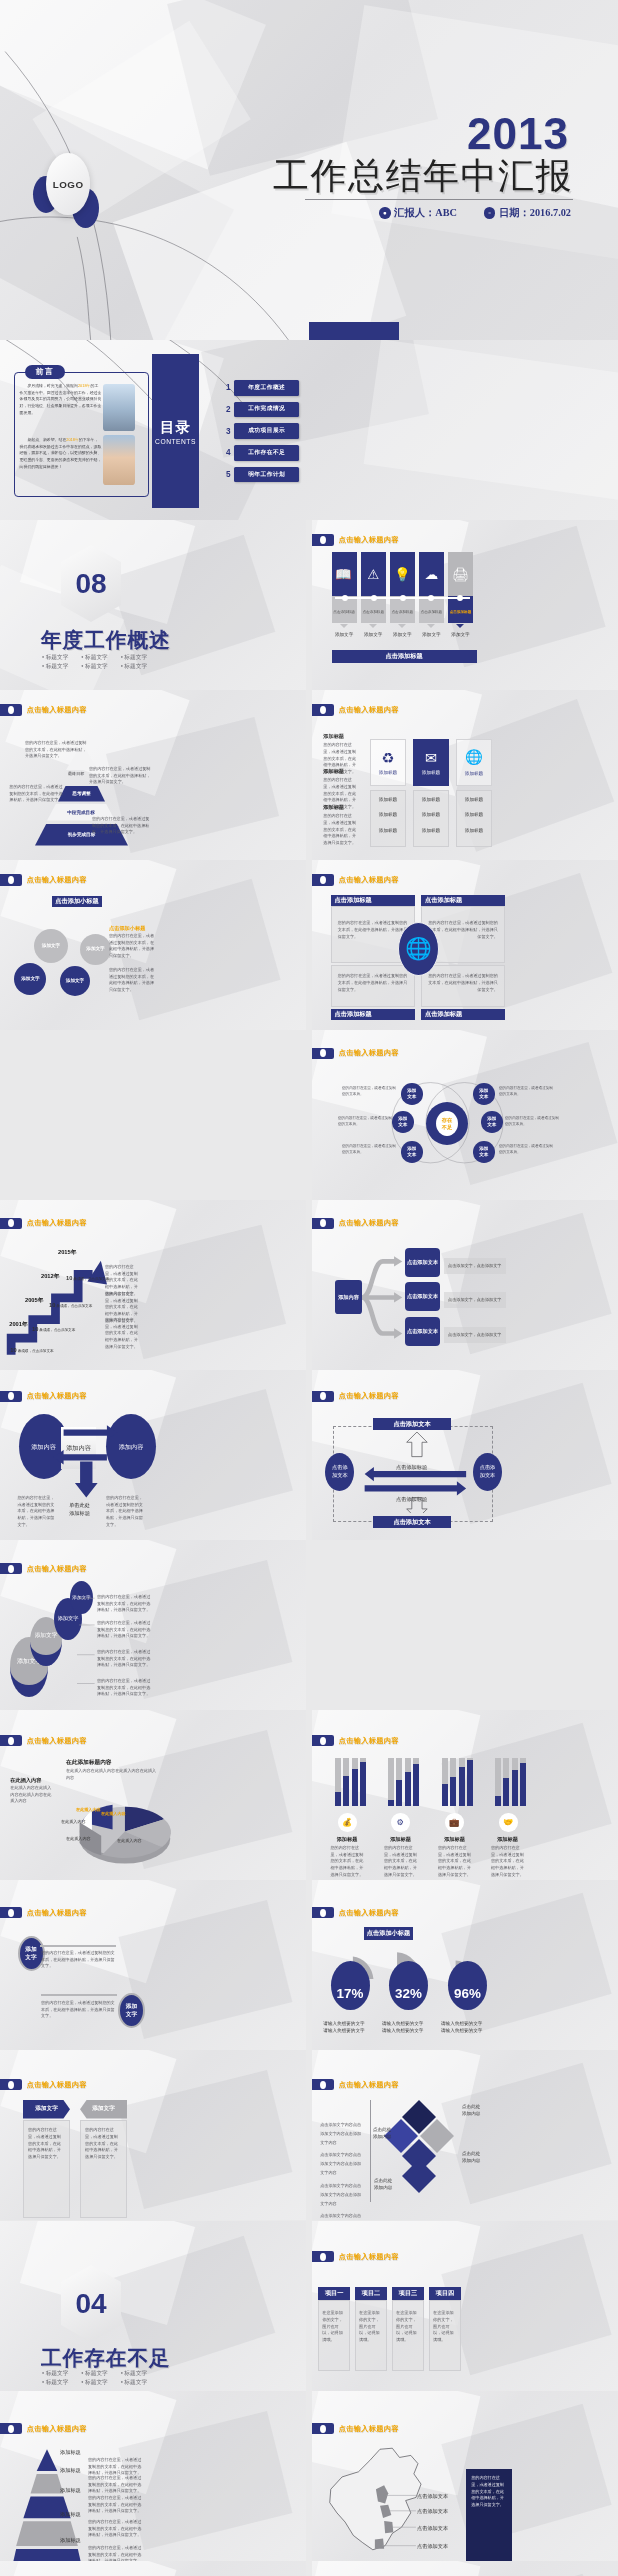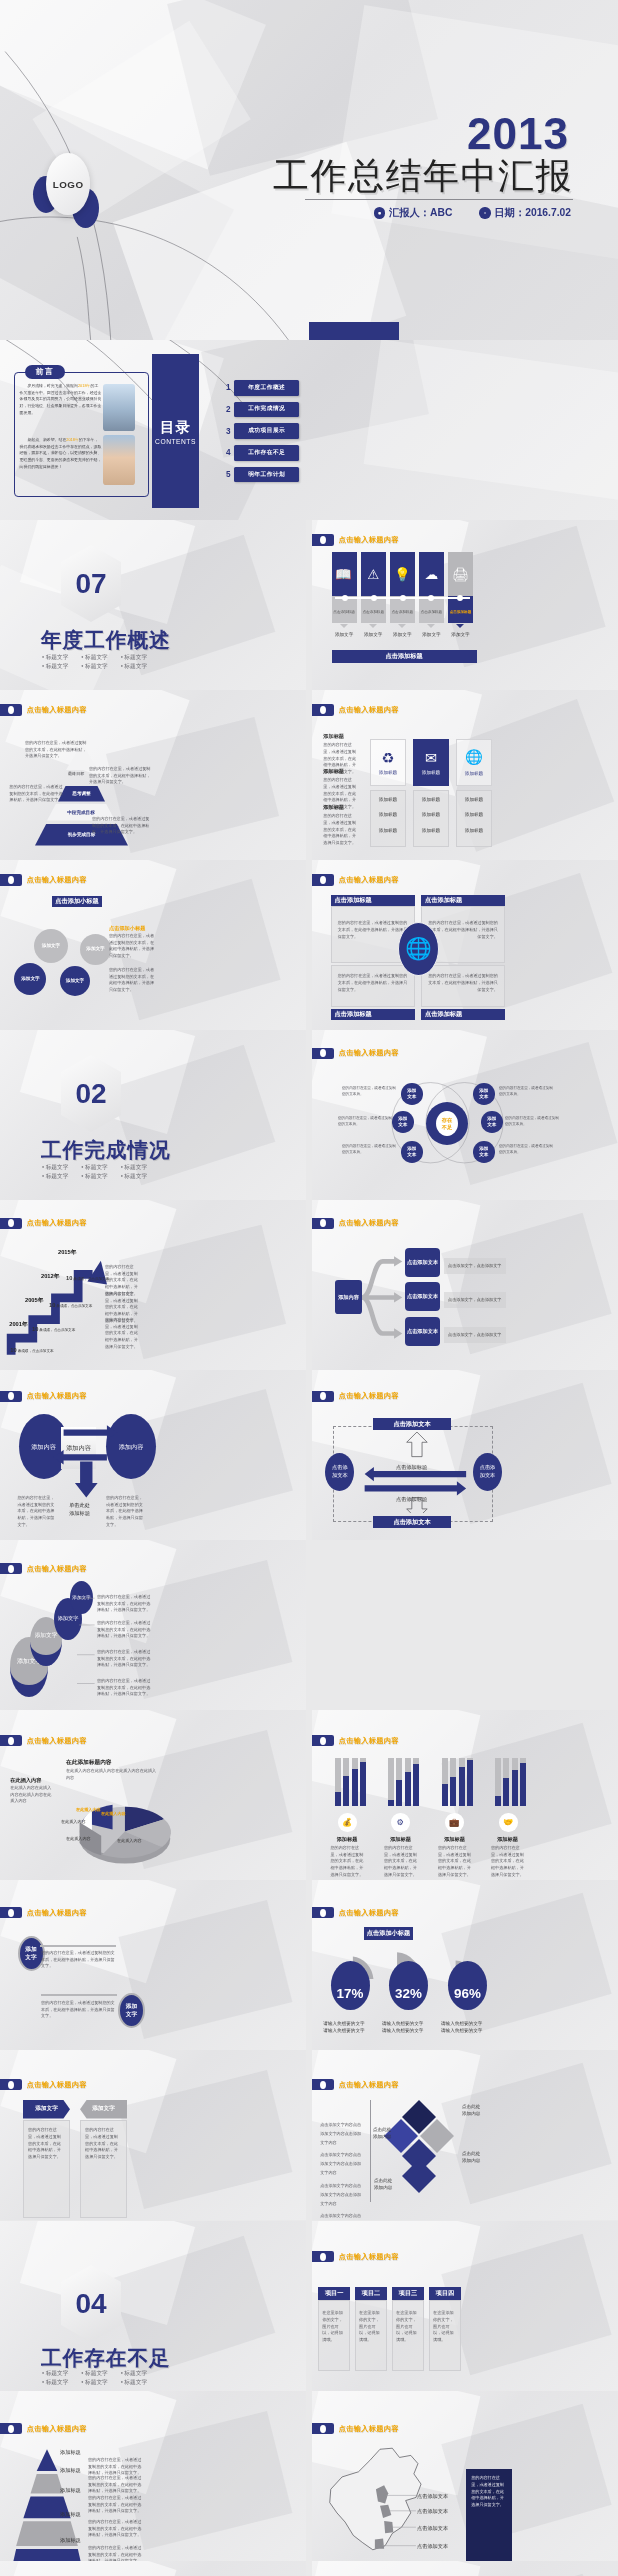--- a/index.html
+++ b/index.html
@@ -17,21 +17,21 @@
   .slide { position:absolute; overflow:hidden; background:#ececed; }
 
   
   #cover { left:0; top:0; width:618px; height:340px; }
   .cover-year { position:absolute; right:49px; top:109px; font-size:44px; font-weight:bold;
       color:#2d3580; letter-spacing:1px; text-shadow:1px 1px 0 rgba(0,0,0,.13); }
   .cover-title { position:absolute; right:45px; top:152px; font-size:36px; font-weight:normal;
       color:#232323; letter-spacing:1.5px; text-shadow:1.5px 1.5px 0 rgba(0,0,0,.12); white-space:nowrap; }
   .cover-rule { position:absolute; right:45px; top:199px; width:268px; height:0.5px; background:#8a8a90; }
   .cover-meta { position:absolute; right:47px; top:206px; display:flex; gap:27px; align-items:center;
-      font-size:10.3px; color:#2d3580; }
+      font-size:10.3px; color:#2d3580;font-family:Liberation Serif, serif; }
   .cover-meta span.ic { display:inline-flex; width:11.3px; height:11.3px; border-radius:50%; background:#2d3580;
       color:#fff; align-items:center; justify-content:center; font-size:6.2px; margin-right:3.6px; }
   .cover-meta div { display:flex; align-items:center; }
   .logo-wrap { position:absolute; left:40px; top:146px; width:57px; height:82px; }
   .logo-e { position:absolute; width:44px; height:62px; border-radius:50%; }
   .logo-e.main { left:6.2px; top:7.2px; background:linear-gradient(140deg,#fff,#e4e4e6); z-index:3;
       box-shadow:0 2.1px 7.2px rgba(0,0,0,.18); display:flex; align-items:center; justify-content:center;
       font-weight:bold; font-size:9.8px; color:#333; letter-spacing:0.5px; }
   .logo-e.b1 { left:-7.2px; top:30px; width:26px; height:37px; background:#2d3580; z-index:1; }
   .logo-e.b2 { left:32px; top:42px; width:27px; height:40px; background:#2d3580; z-index:2; }
@@ -227,21 +227,21 @@
 
 <div class="row" style="top:520px;">
   <div class="sl L">
     <div class="poly">
         <i style="left:10%;top:-10%;width:50%;height:60%;transform:rotate(16deg);"></i>
       <i class="d" style="left:40%;top:20%;width:46%;height:60%;transform:rotate(-18deg);"></i>
       <i class="e" style="left:-8%;top:40%;width:44%;height:56%;transform:rotate(24deg);"></i>
       </div>
     <div class="hexwrap">
       <div class="hex">
-          <span>07</span>
+          <span>08</span>
         </div>
     </div>
     <div class="sectitle">年度工作概述</div>
     <div class="dots">
       <span>标题文字</span>
       <span>标题文字</span>
       <span>标题文字</span>
       <span>标题文字</span>
       <span>标题文字</span>
       <span>标题文字</span>
@@ -417,40 +417,20 @@
     <div class="cbox" style="left:109px;top:105px;width:84px;height:42px;">
       <div class="para" style="position:static;padding:7.2px 6.2px;text-align:right;">您的内容打在这里，或者通过复制您的文本后，在此框中选择粘贴，并选择只保留文字。</div>
       </div>
     <div style="position:absolute;left:86px;top:62px;width:41px;height:54px;border-radius:50%;background:#2d3580;color:#fff;display:flex;align-items:center;justify-content:center;font-size:21.6px;border:1.5px solid #f0f0f1;">🌐</div>
     <div class="ttl-bar" style="left:18.5px;top:149px;width:84px;height:11.3px;justify-content:flex-start;padding-left:4.1px;">点击添加标题</div>
     <div class="ttl-bar" style="left:109px;top:149px;width:84px;height:11.3px;justify-content:flex-start;padding-left:4.1px;">点击添加标题</div>
   </div>
 </div>
 
 <div class="row" style="top:1030px;">
-  <div class="sl L">
-    <div class="poly">
-        <i style="left:10%;top:-10%;width:50%;height:60%;transform:rotate(16deg);"></i>
-      <i class="d" style="left:40%;top:20%;width:46%;height:60%;transform:rotate(-18deg);"></i>
-      </div>
-    <div class="hexwrap">
-      <div class="hex">
-          <span>02</span>
-        </div>
-    </div>
-    <div class="sectitle">工作完成情况</div>
-    <div class="dots">
-      <span>标题文字</span>
-      <span>标题文字</span>
-      <span>标题文字</span>
-      <span>标题文字</span>
-      <span>标题文字</span>
-      <span>标题文字</span>
-    </div>
-  </div>
 
   <div class="sl R">
     <div class="poly">
         <i style="left:2%;top:-8%;width:52%;height:60%;transform:rotate(14deg);"></i>
       <i class="d" style="left:46%;top:18%;width:50%;height:62%;transform:rotate(-16deg);"></i>
       </div>
     <div class="shd" style="top:17.5px;">
         <div class="pill"></div>
       <b>点击输入标题内容</b>
       </div>

